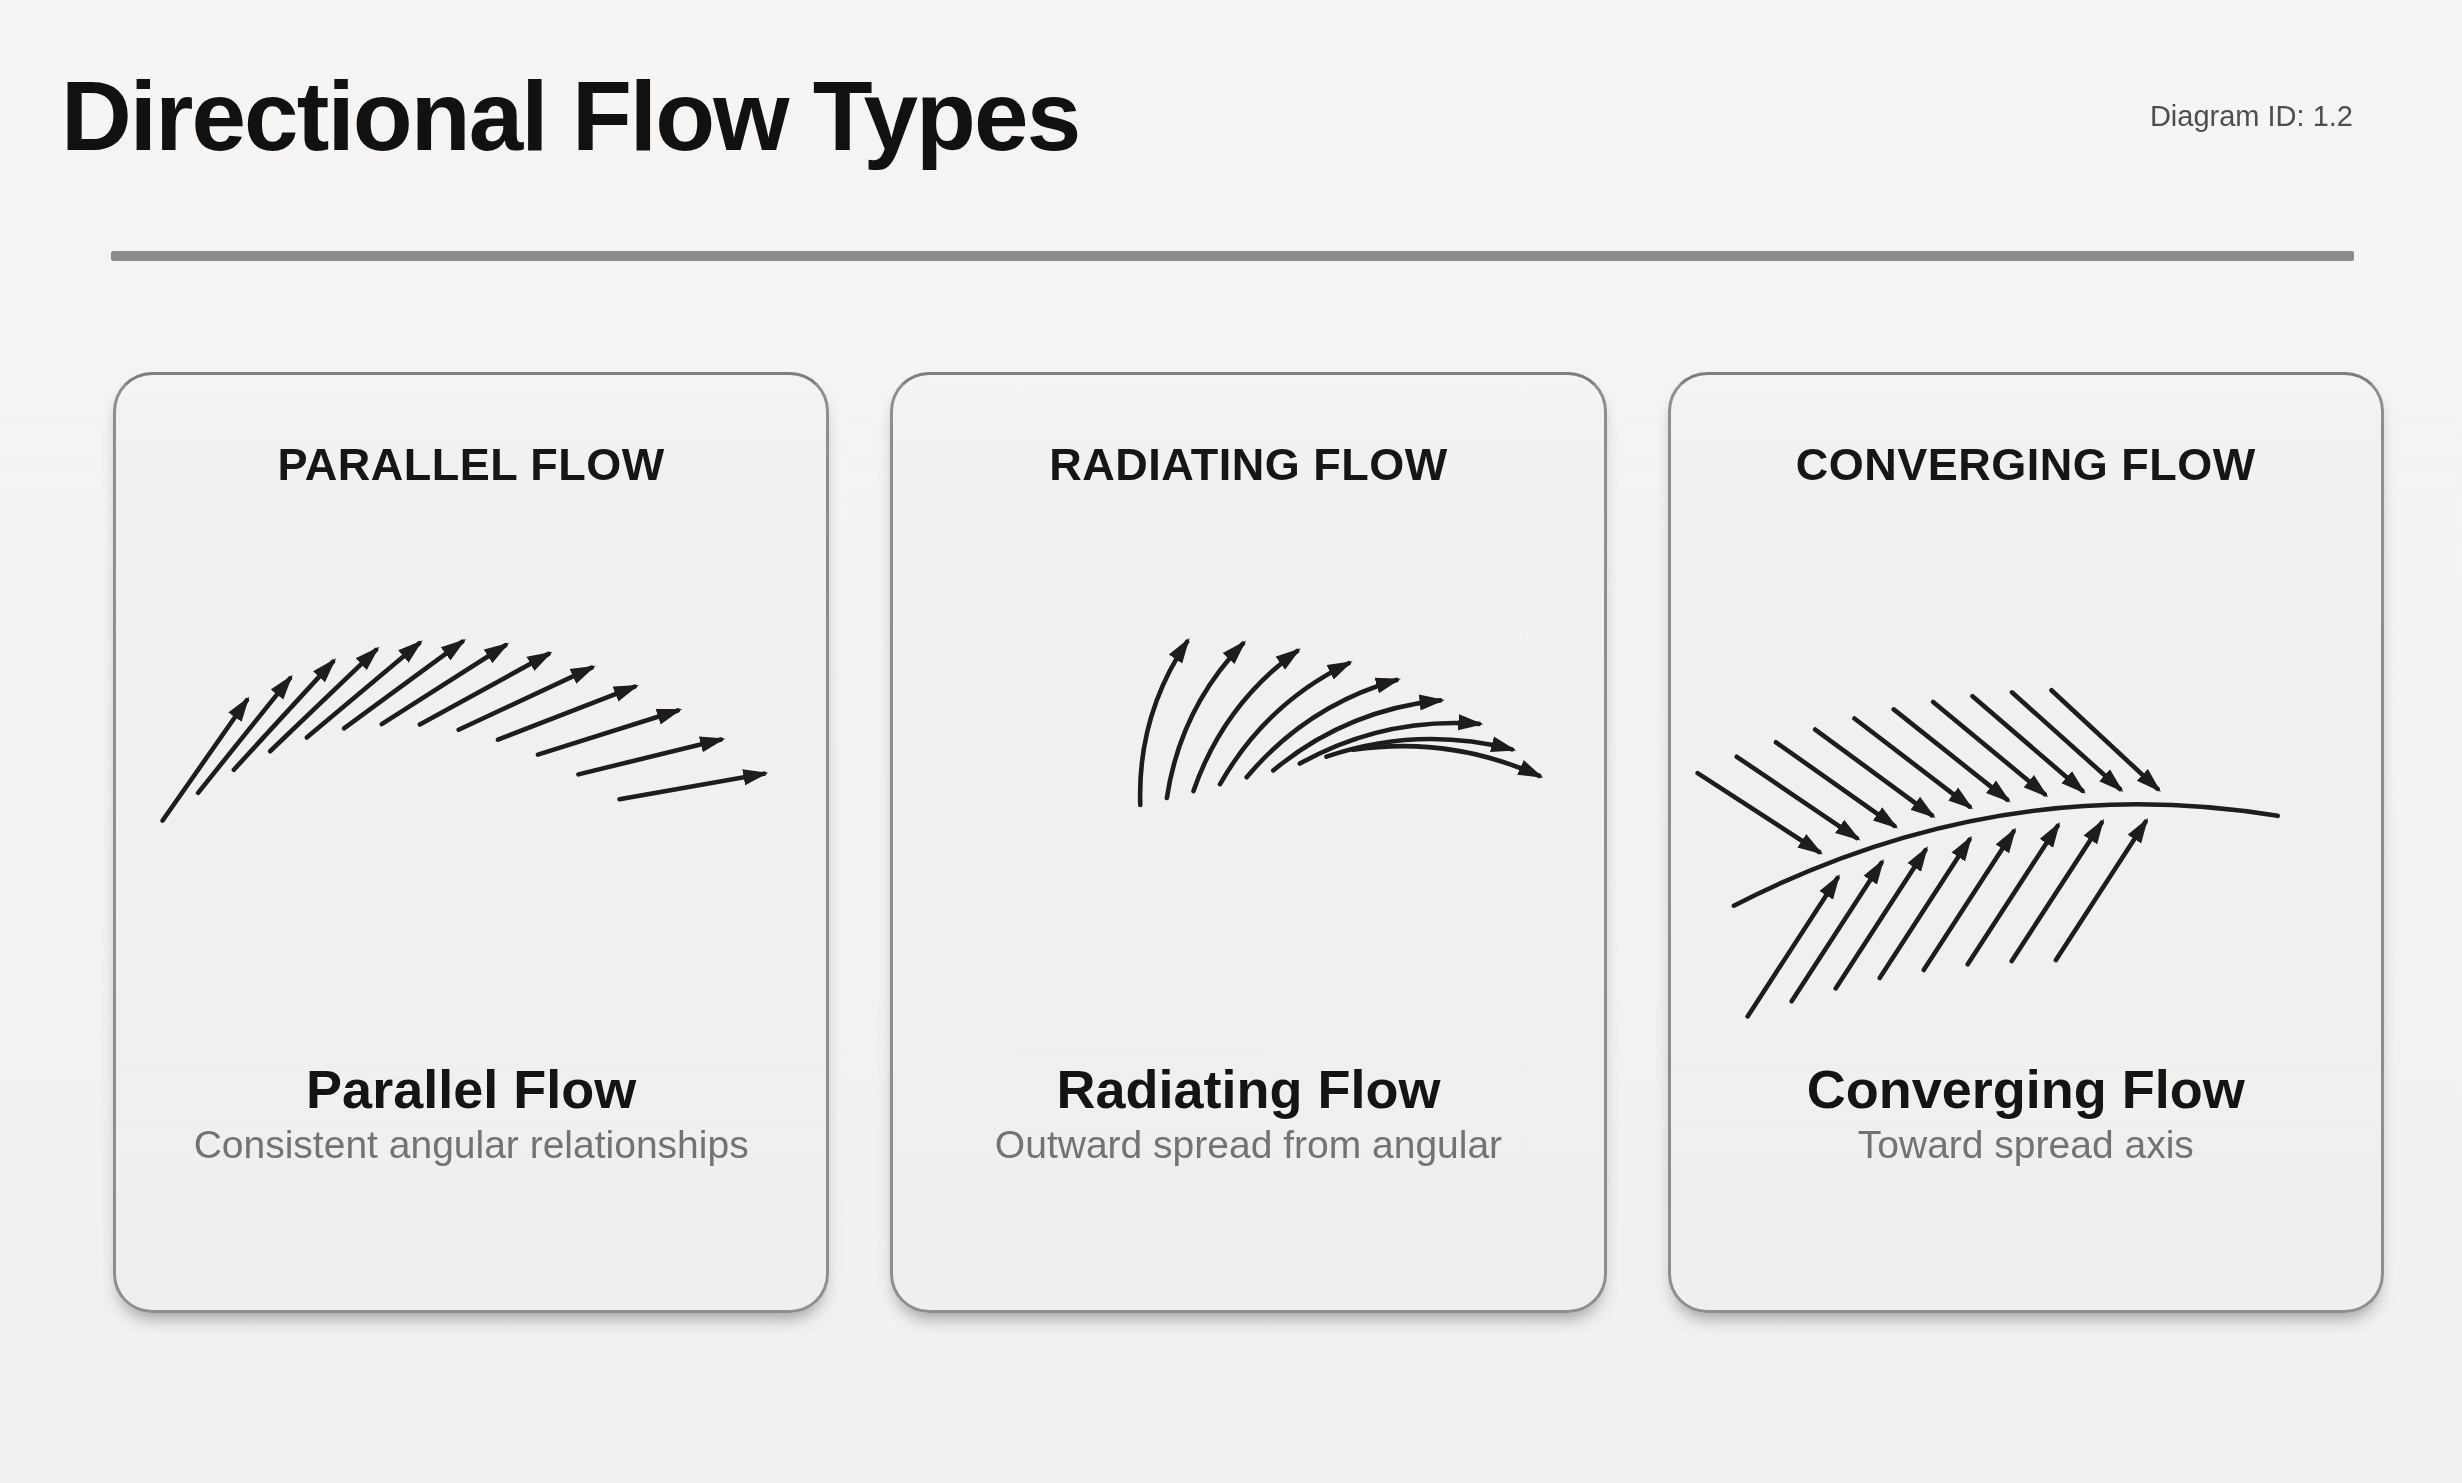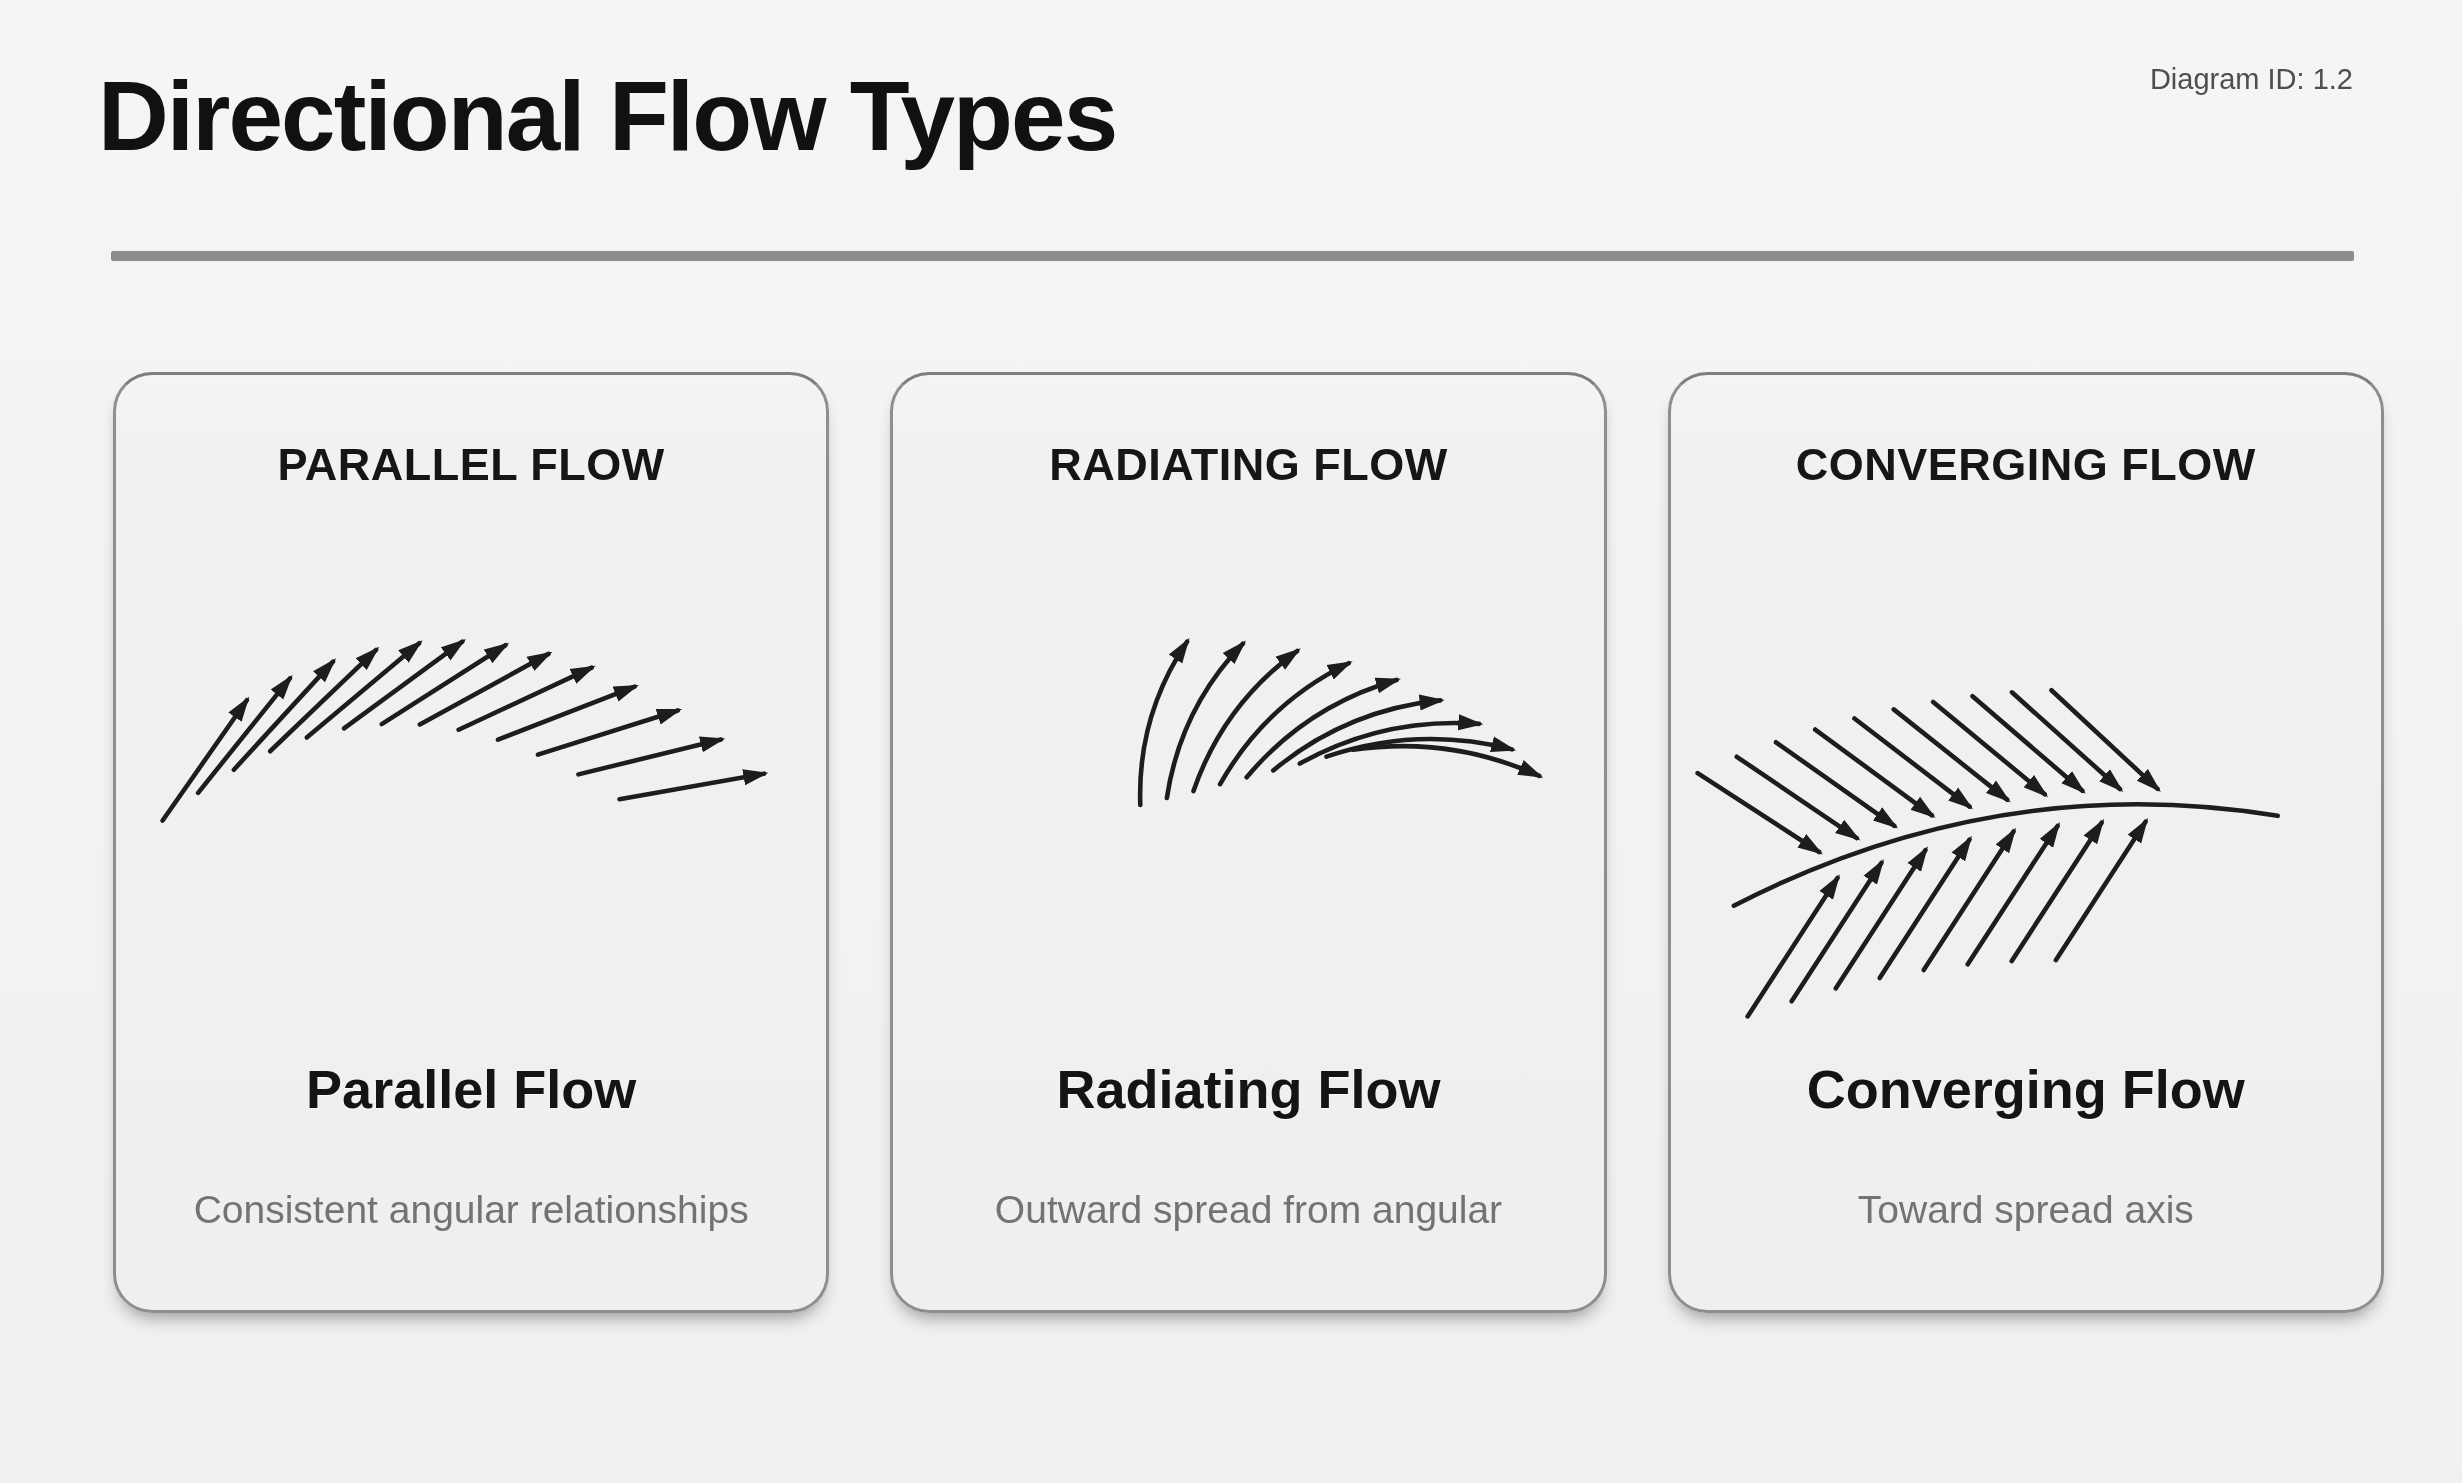--- a/index.html
+++ b/index.html
@@ -13,23 +13,23 @@
   }
   .page {
     position: relative;
     width: 2462px;
     height: 1483px;
     background: linear-gradient(180deg, #f6f5f3 0%, #f3f2f0 60%, #f1f0ee 100%);
     box-sizing: border-box;
   }
   .header-row {
     display: flex;
-    align-items: flex-start;
+    align-items: center;
     justify-content: space-between;
-    padding: 63px 109px 0 98px;
+    padding: 63px 109px 0 61px;
   }
   .page-title {
     font-size: 98px;
     font-weight: bold;
     letter-spacing: -1.9px;
     color: #111111;
     line-height: 1.1;
   }
   .diagram-id {
     font-size: 29px;
@@ -79,21 +79,20 @@
   }
   .card-title {
     margin-top: 0px;
     font-size: 54px;
     line-height: 1.2;
     font-weight: bold;
     color: #141414;
     text-shadow: 0 0.9px 0 rgba(255,255,255,0.8);
   }
   .card-desc {
-    margin-top: 65px;
     font-size: 39px;
     line-height: 1.2;
     font-weight: normal;
     color: #737373;
   }
 </style>
 </head>
 <body>
 
 <div class="page">

